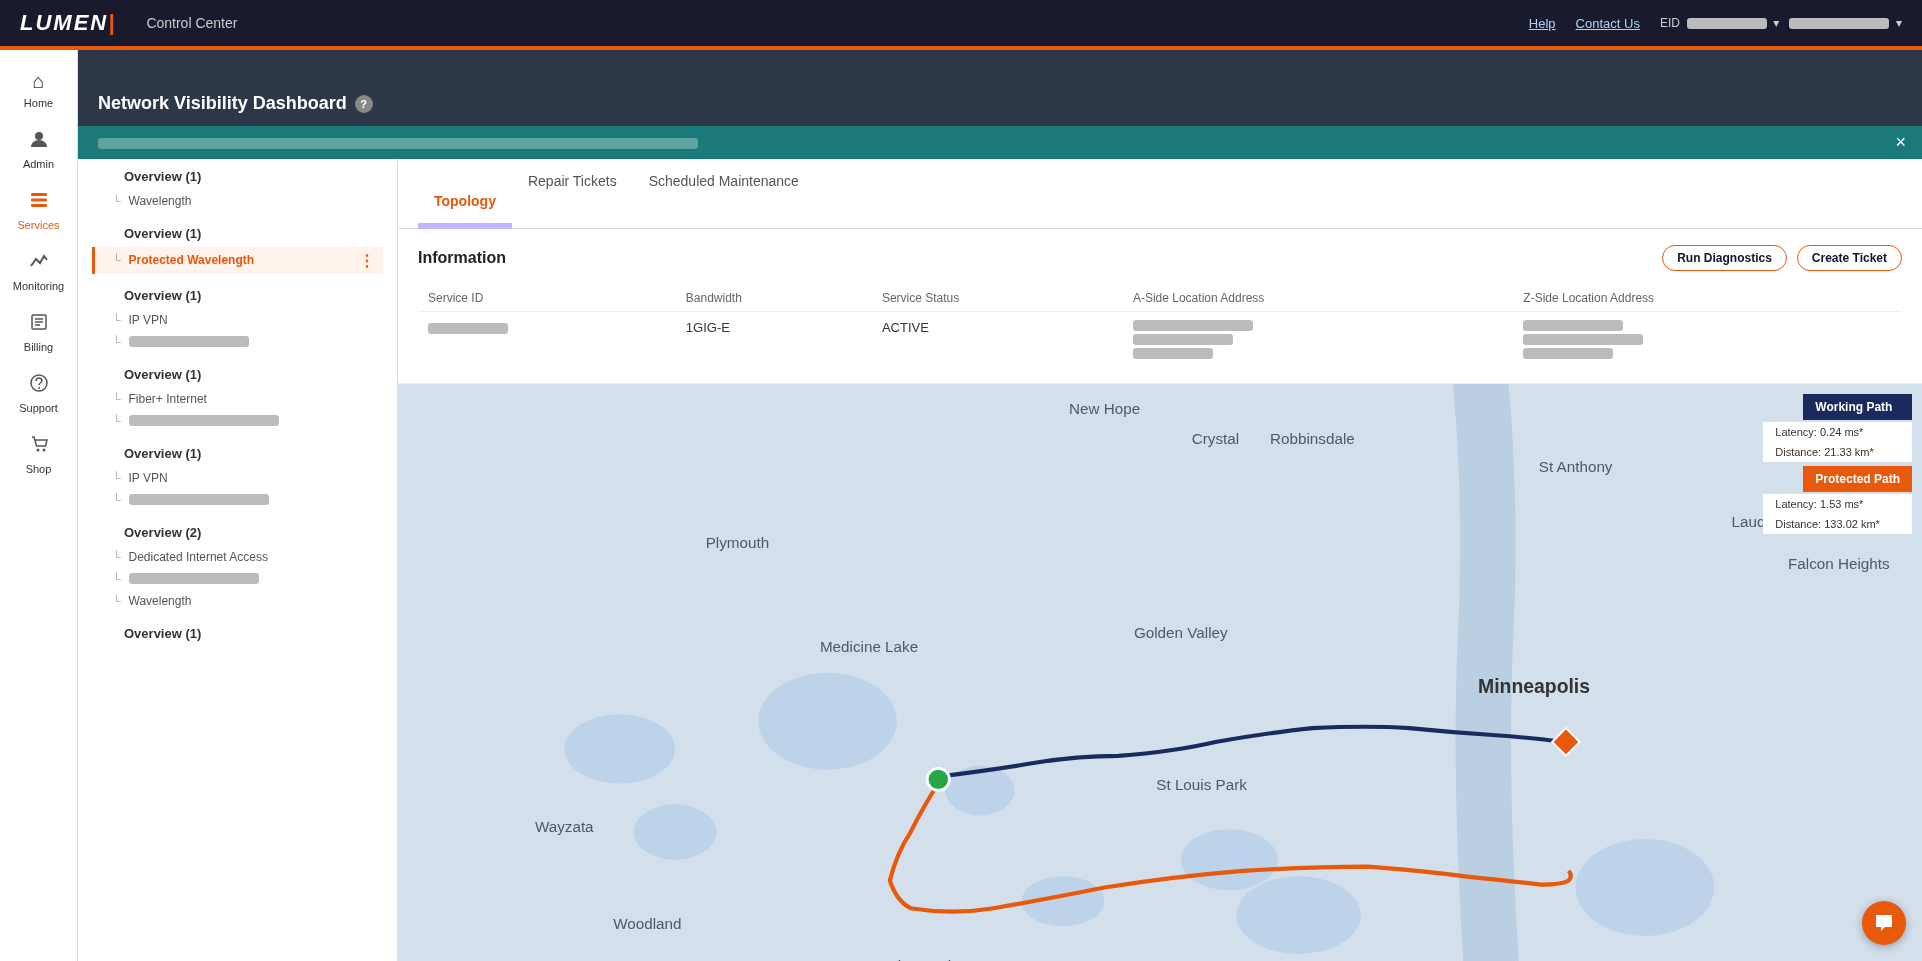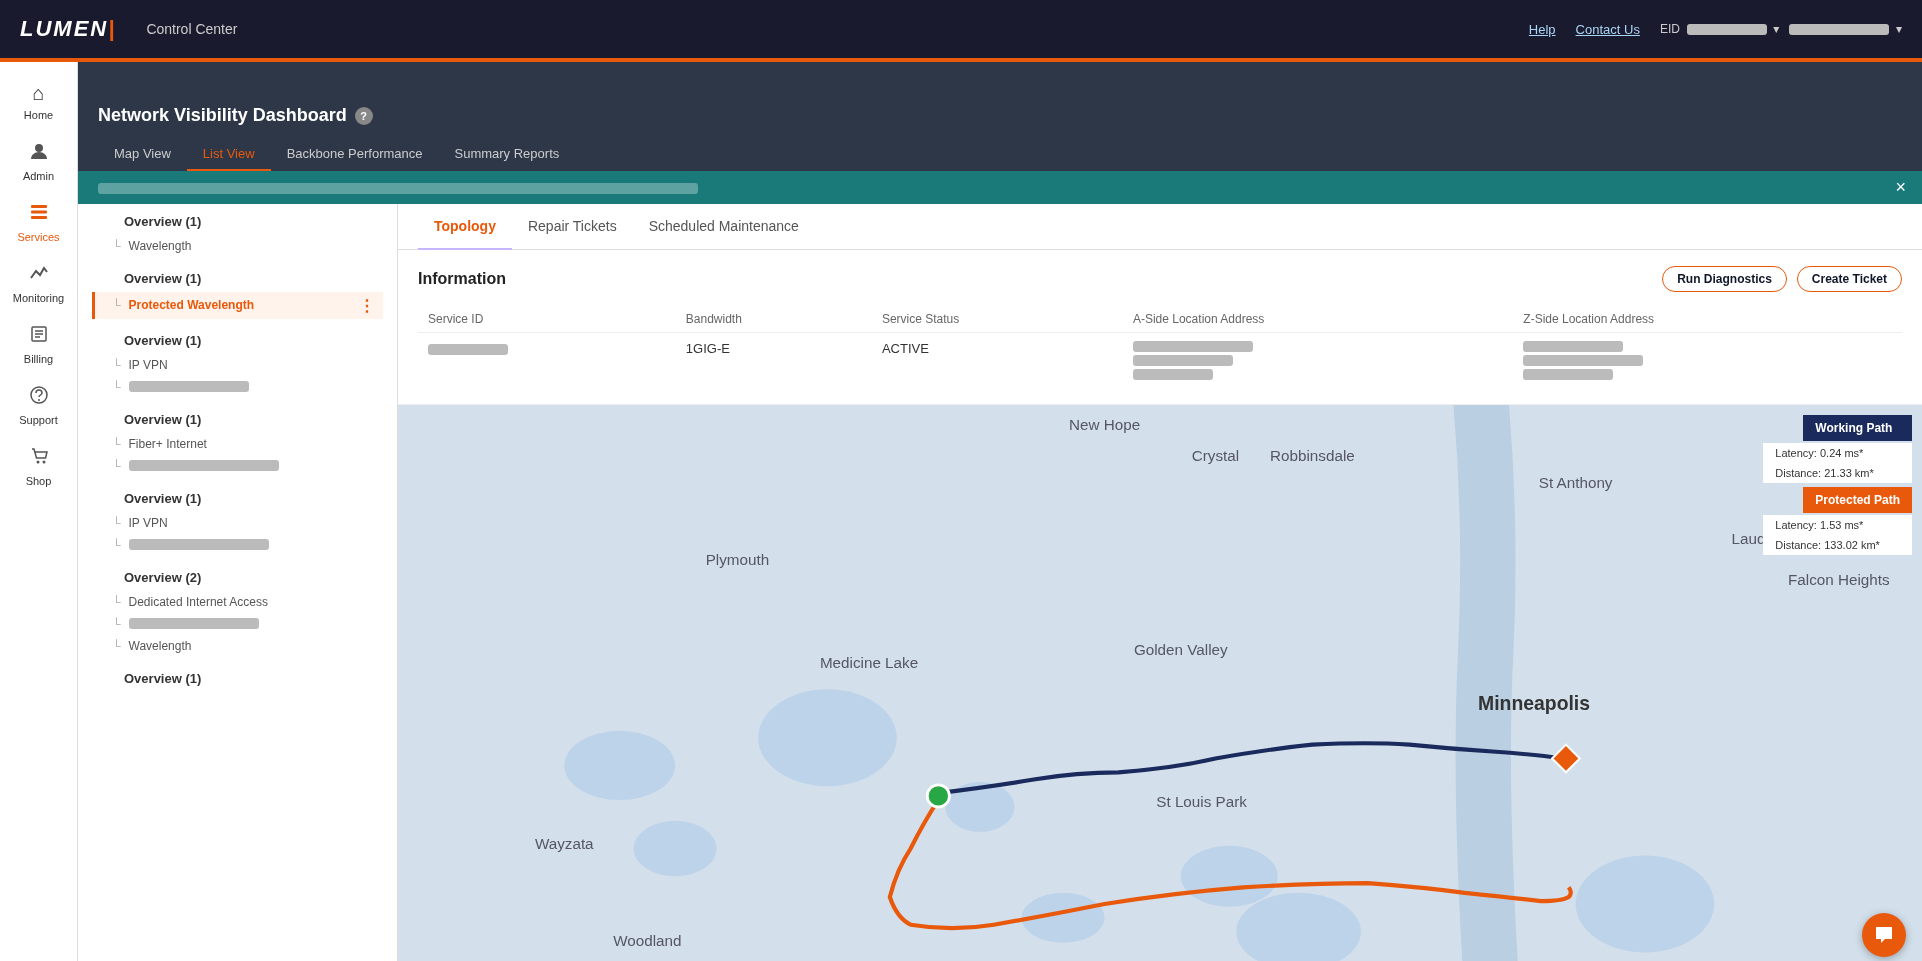--- a/index.html
+++ b/index.html
@@ -3,21 +3,21 @@
   <meta charset="utf-8">
   <style>
     * { box-sizing: border-box; margin: 0; padding: 0; }
     body { font-family: Arial, sans-serif; font-size: 13px; background: #f0f0f0; overflow: hidden; }
 
     
     .top-nav {
       display: flex;
       align-items: center;
       background: #1a1a2e;
-      height: 58px;
+      height: 46px;
       padding: 0 20px;
       color: #fff;
     }
     .lumen-logo {
       font-size: 22px;
       font-weight: bold;
       color: #fff;
       letter-spacing: 2px;
       margin-right: 30px;
       font-style: italic;
@@ -221,21 +221,21 @@
       background: #fff;
     }
     .detail-tab {
       padding: 14px 16px;
       cursor: pointer;
       color: #555;
       font-size: 14px;
       border-bottom: 2px solid transparent;
       margin-bottom: -1px;
     }
-    .detail-tab.active { color: #e8590c; border-bottom: 2px solid #c4b5fd; font-weight: bold; }
+    .detail-tab.active { color: #e8590c; border-bottom: 6px solid #c4b5fd; font-weight: bold; margin-top: 20px; }
 
     
     .info-section {
       padding: 16px 20px;
       border-bottom: 1px solid #eee;
     }
     .info-header {
       display: flex;
       align-items: center;
       justify-content: space-between;
@@ -437,26 +437,20 @@
       <span>Shop</span>
     </div>
   </div>
 
   <div class="content-area">
 
     <div class="dashboard-header">
       <div class="dashboard-title">
         <span>Network Visibility Dashboard</span>
         <div class="help-icon">?</div>
-      </div>
-      <div class="dashboard-tabs">
-        <div class="dashboard-tab">Map View</div>
-        <div class="dashboard-tab active" style="color:#e8590c; border-bottom:2px solid #e8590c;">List View</div>
-        <div class="dashboard-tab">Backbone Performance</div>
-        <div class="dashboard-tab">Summary Reports</div>
       </div>
     </div>
 
     <div class="notification-bar">
       <span class="notification-text">
         <span class="blurred-text" style="width:600px;background:rgba(255,255,255,0.3);"></span>
       </span>
       <span class="close-btn">×</span>
     </div>
 

